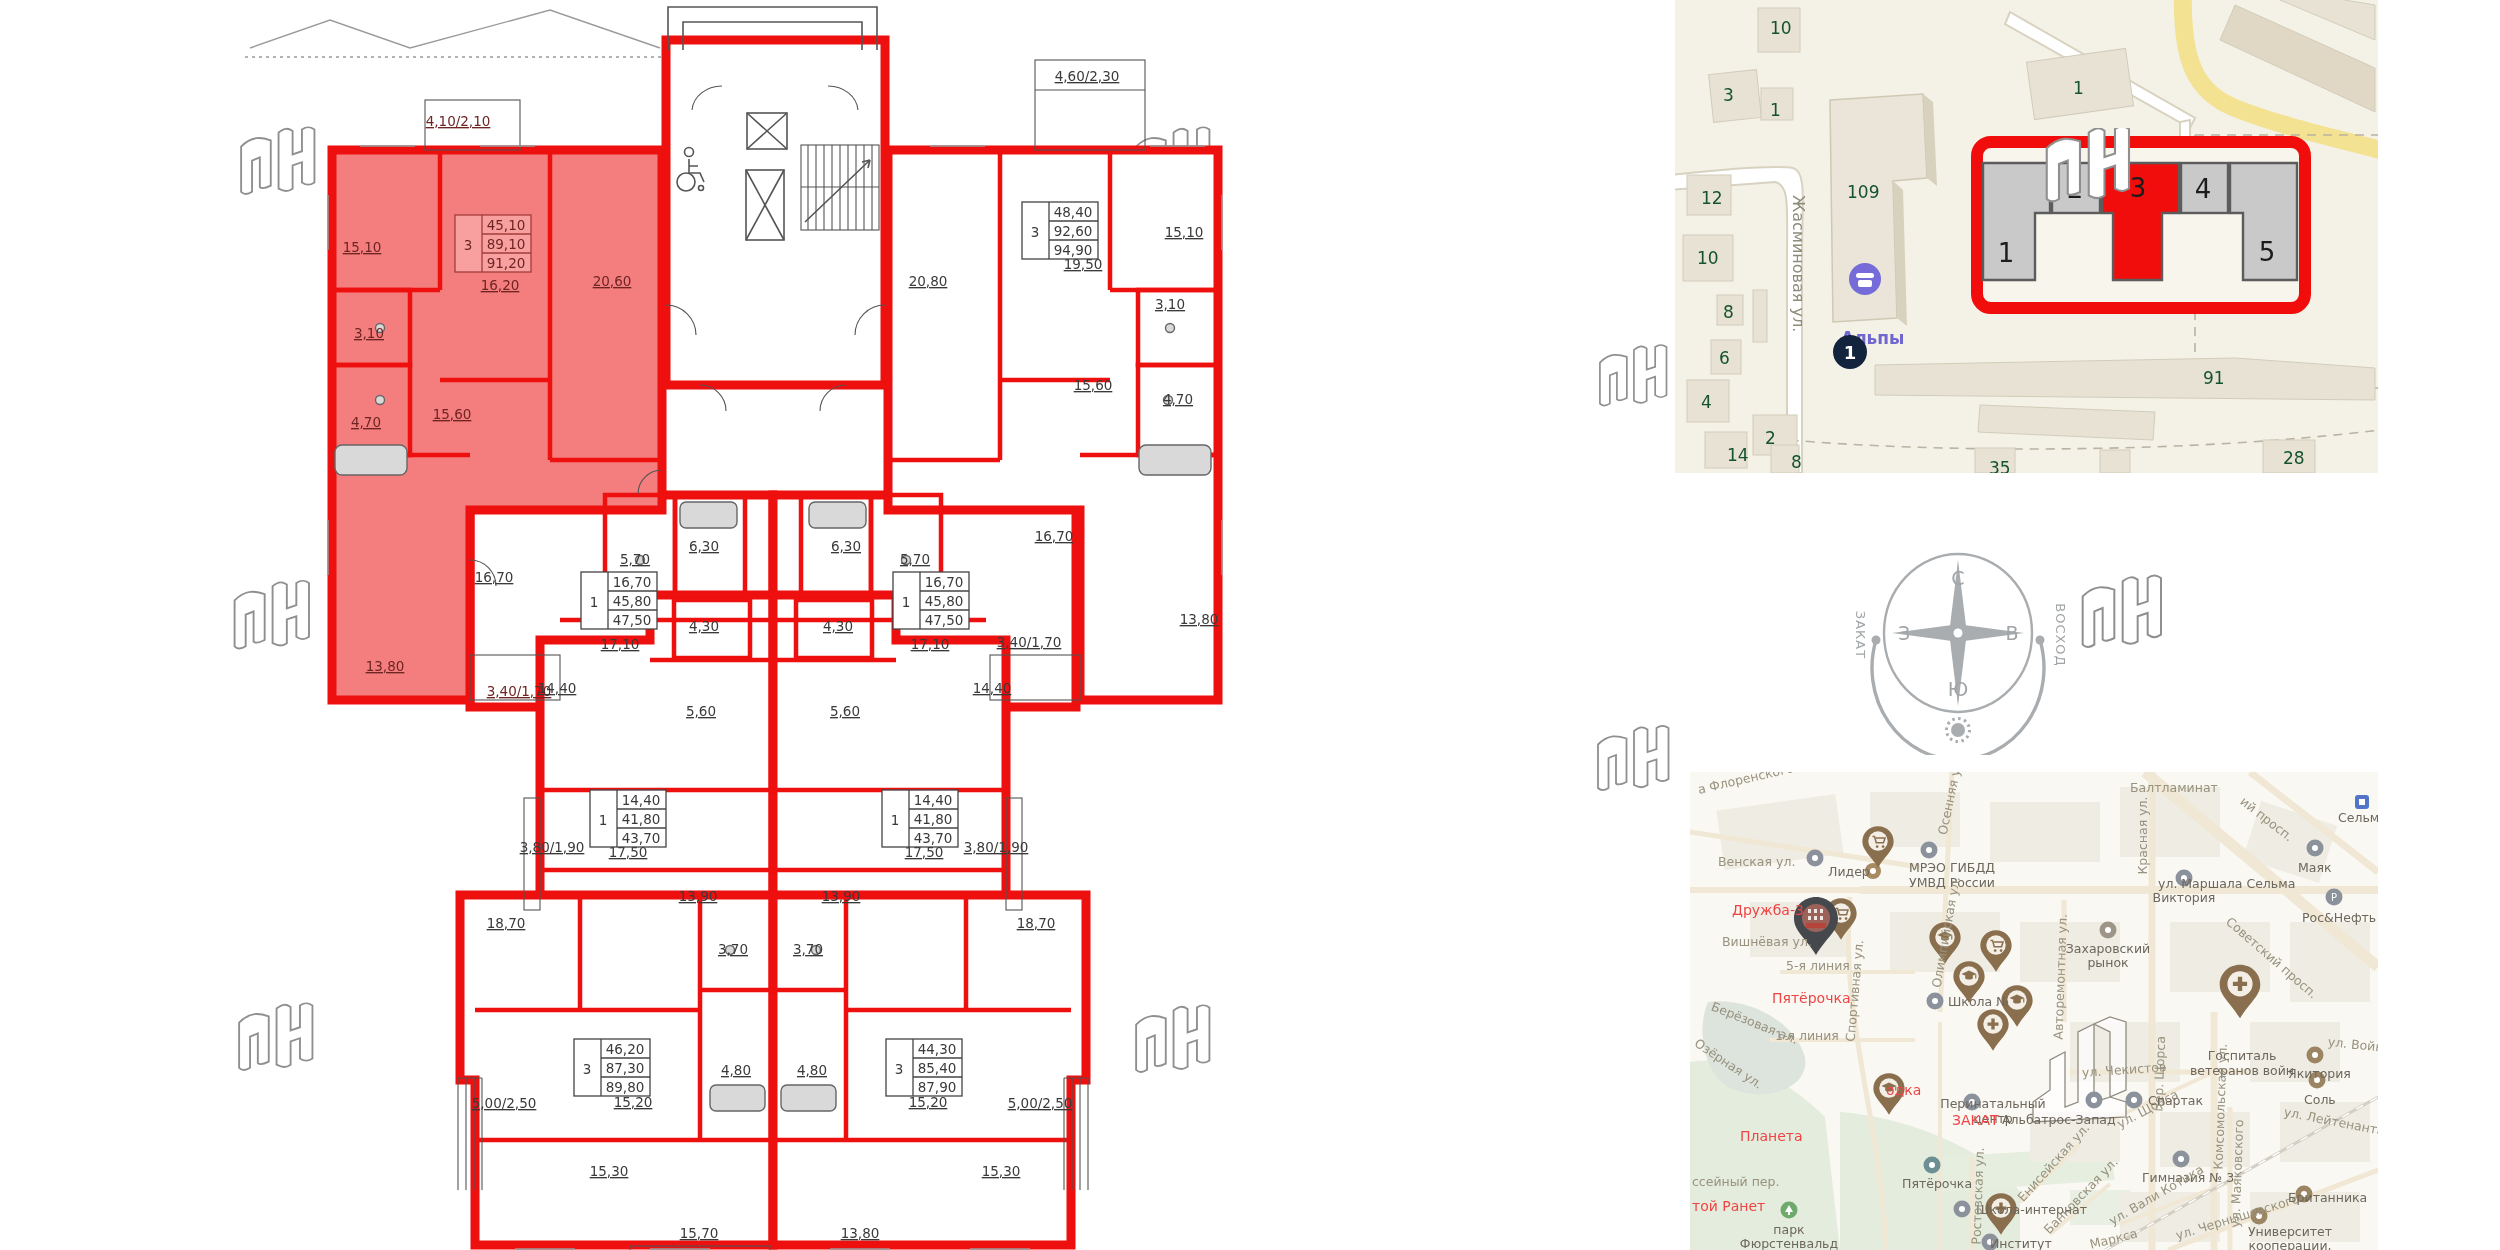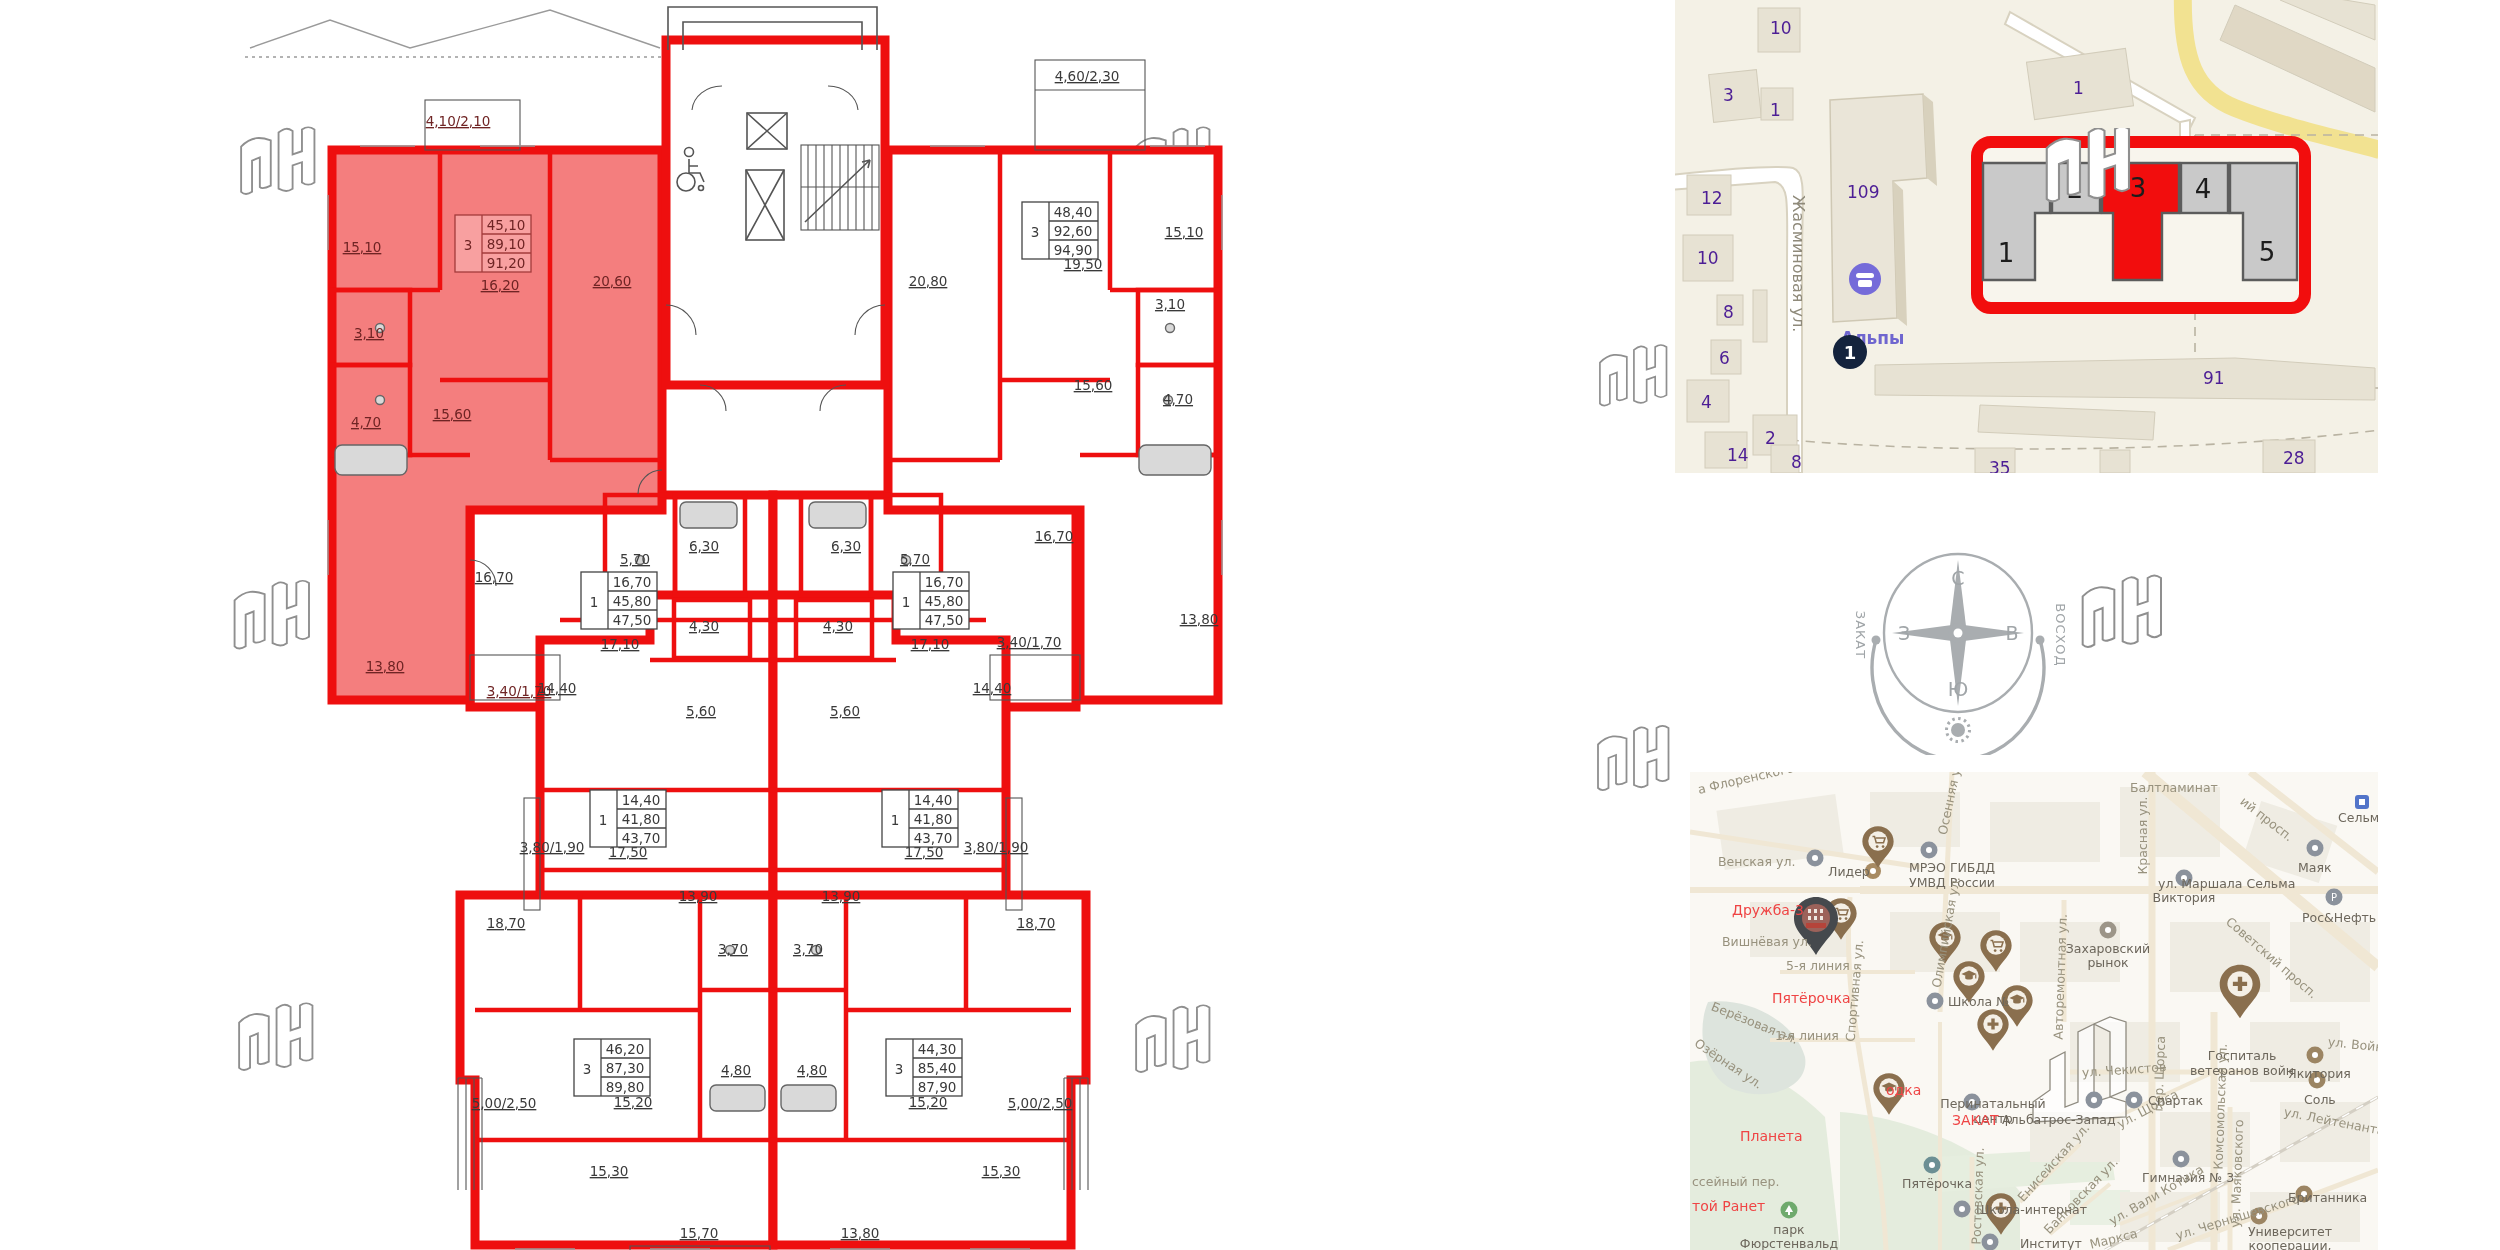--- a/index.html
+++ b/index.html
@@ -15,21 +15,21 @@
   .fix{fill:#d9d9d9;stroke:#666;stroke-width:1.4}
   .thin{stroke:#555;stroke-width:1.6;fill:none}
   .thin2{stroke:#555;stroke-width:1.1;fill:none}
   .gray{stroke:#9a9a9a;stroke-width:1.4;fill:none}
   .tbl rect,.tbl line{stroke:#444;stroke-width:1.3;fill:#fff}
   .tbl.redt rect,.tbl.redt line{stroke:#a33b3b;fill:#f8a0a0}
   .tbl text{font-size:12.5px}
   .tbl .big{font-size:16px}
   
   #site-map{left:1675px;top:0;width:703px;height:473px;background:#f4f1e6;overflow:hidden}
-  .mapnum{position:absolute;color:#4c1d95;font-size:17px}
+  .mapnum{position:absolute;color:#14532d;font-size:17px}
   #site-map .street-v{position:absolute;color:#8f8a7a;font-size:16px;transform:rotate(90deg);transform-origin:left top;white-space:nowrap}
   .poi-alpy-lbl{position:absolute;color:#6f66cf;font-weight:bold;font-size:17px}
   .badge{position:absolute;width:34px;height:34px;border-radius:50%;background:#14233d;color:#fff;font-size:18px;font-weight:bold;display:flex;align-items:center;justify-content:center}
   .alpy-map-lbl{position:absolute;color:#96a2c4;font-size:24px;opacity:.85}
   
   #compass text{fill:#a0a5a8;font-size:19px;text-anchor:middle}
   #compass .sm{font-size:13px;letter-spacing:1px}
   
   #city-map{left:1690px;top:772px;width:688px;height:478px;background:#faf8f3;overflow:hidden}
   .citylbl{position:absolute;color:#98927e;font-size:12.5px;white-space:nowrap;transform-origin:left center}
@@ -674,14 +674,14 @@
   <div class="citylbl" style="left:356px;top:452px;transform:rotate(-46deg)">Банковская ул.</div>
   <div class="citylbl dk" style="left:452px;top:398px">Гимназия № 3</div>
   <div class="citylbl" style="left:420px;top:442px;transform:rotate(-30deg)">ул. Вали Котика</div>
   <div class="citylbl" style="left:545px;top:448px;transform:rotate(-88deg)">ул. Маяковского</div>
   <div class="citylbl" style="left:486px;top:456px;transform:rotate(-17deg)">ул. Чернышевского</div>
   <div class="citylbl dk" style="left:598px;top:418px">Британника</div>
   <div class="citylbl dk ctr" style="left:600px;top:452px">Университет</div>
   <div class="citylbl dk ctr" style="left:600px;top:466px">кооперации,</div>
   <div class="citylbl" style="left:400px;top:465px;transform:rotate(-14deg)">Маркса</div>
   <div class="citylbl big" style="left:196px;top:310px">одка</div>
-  <div class="citylbl dk" style="left:330px;top:464px">Институт</div>
+  <div class="citylbl dk" style="left:300px;top:464px">Институт</div>
 </div>
 
 </body></html>

